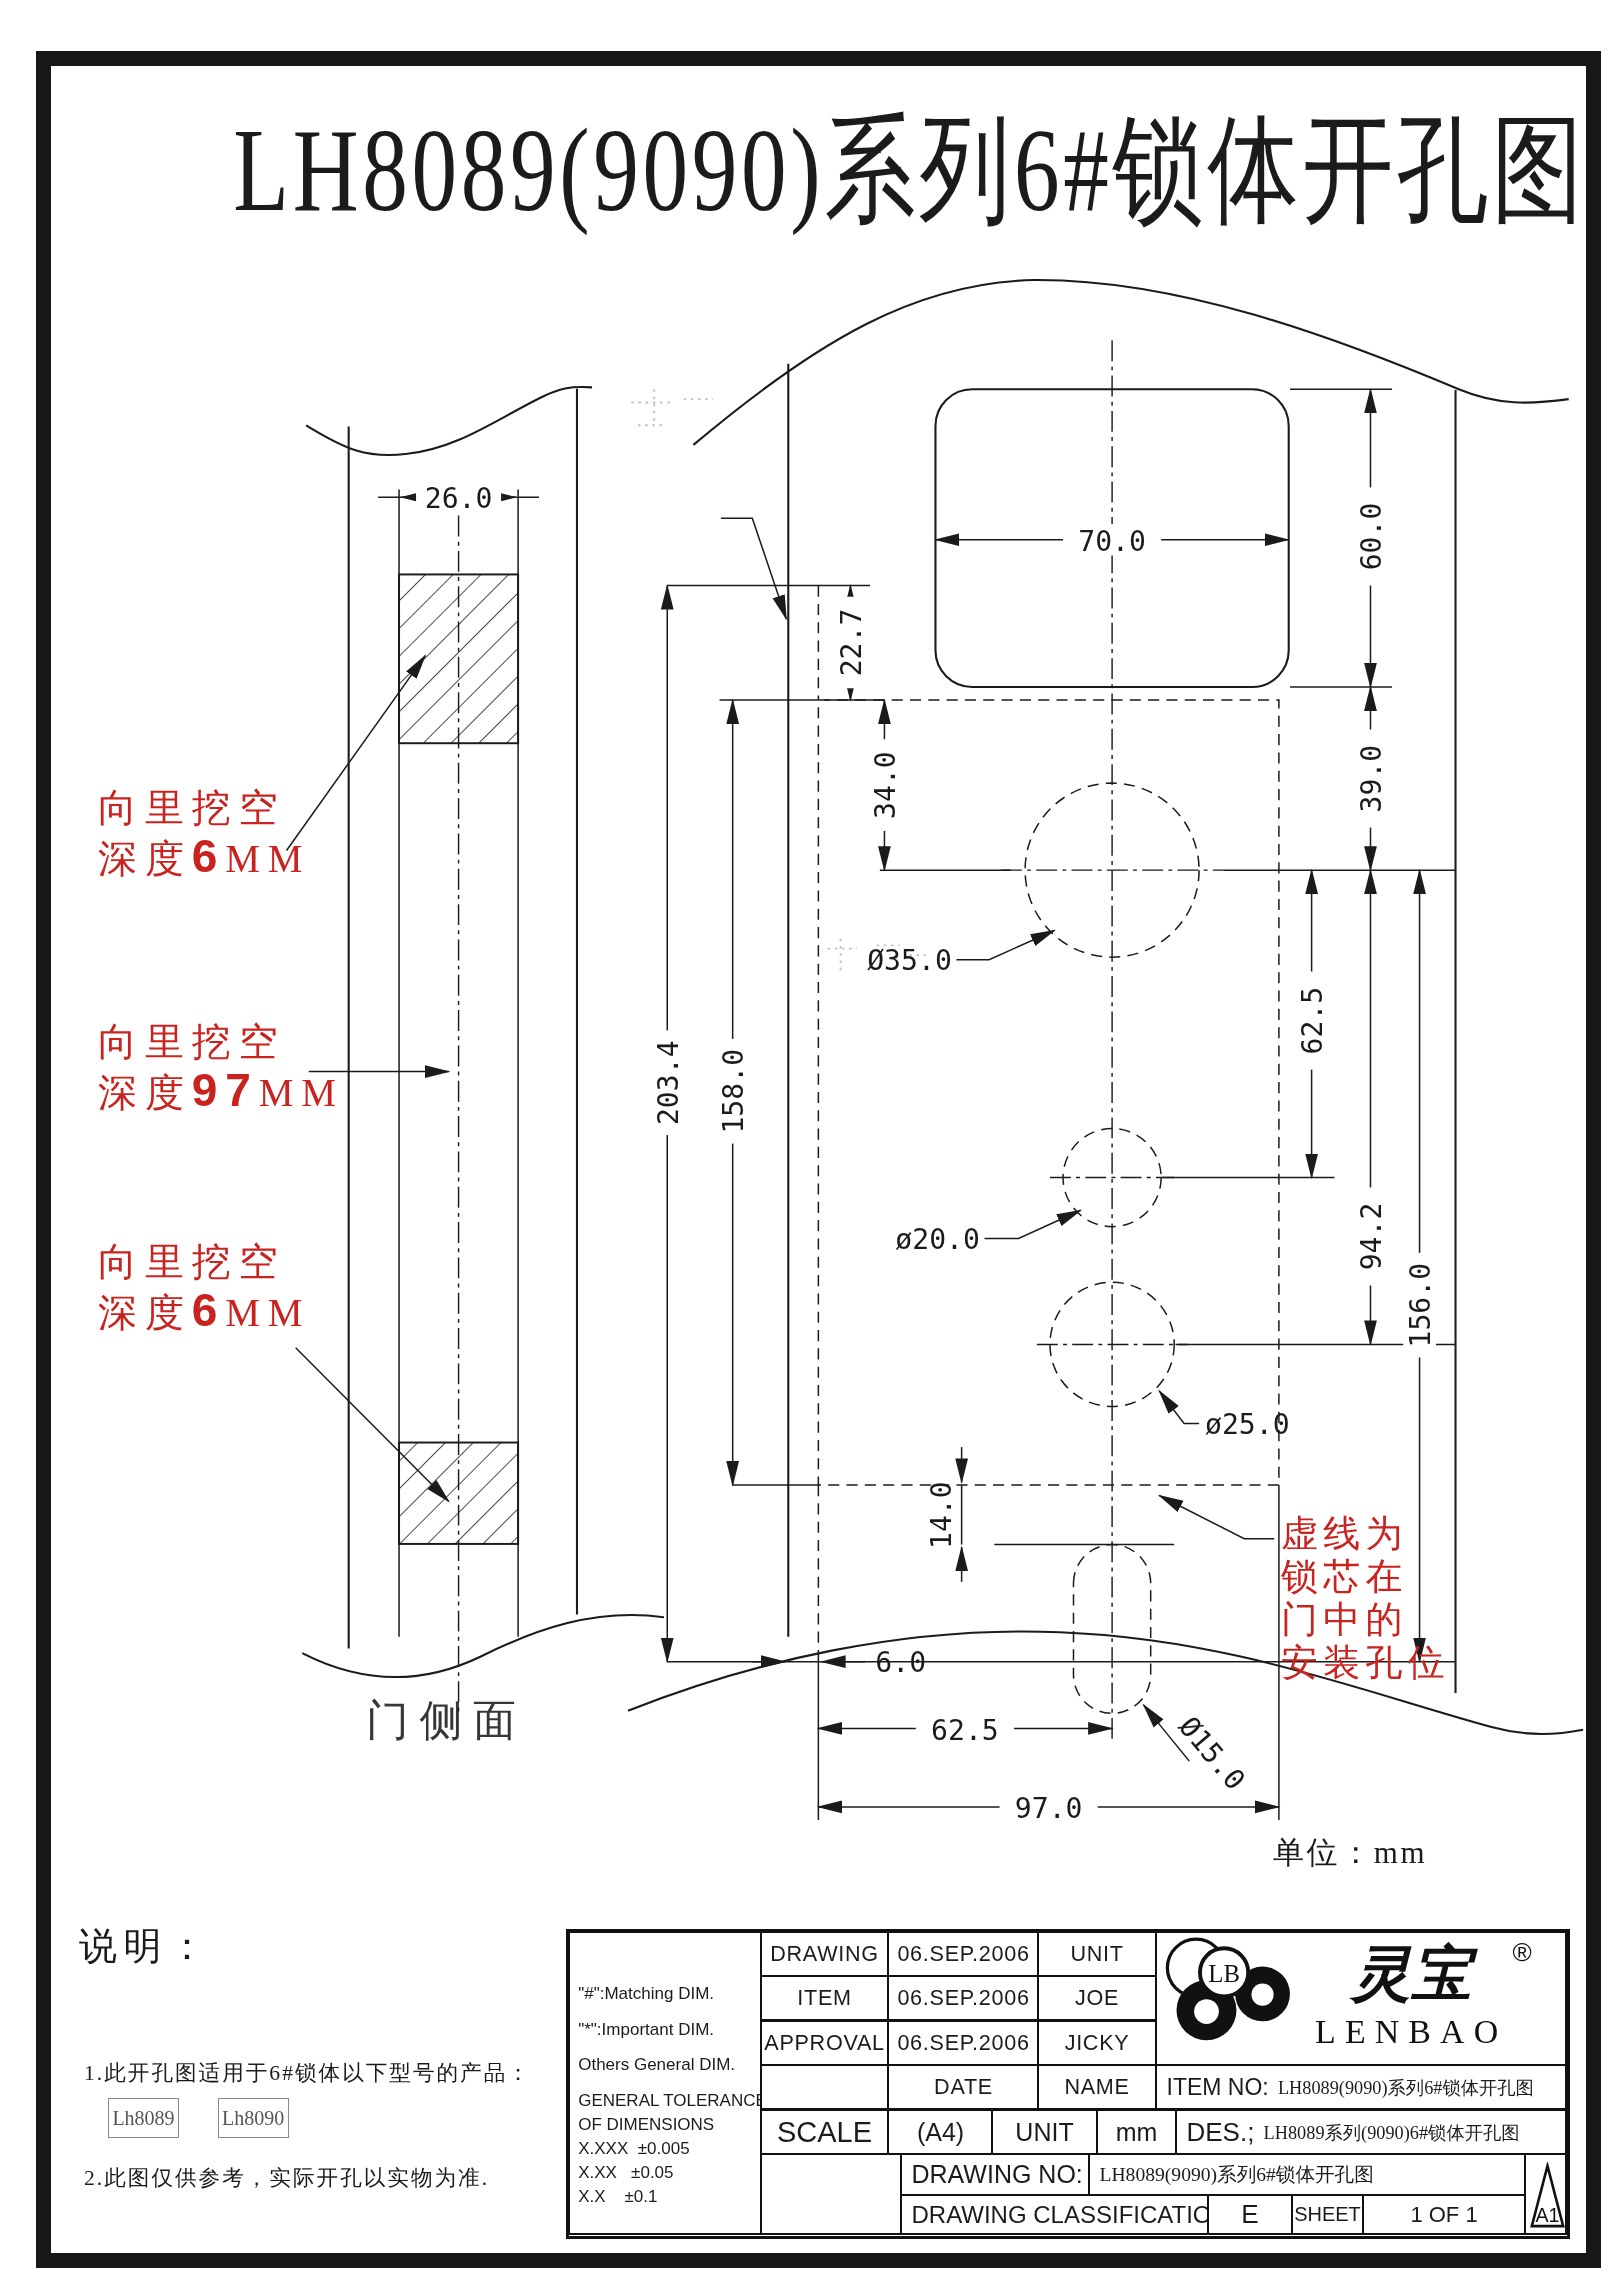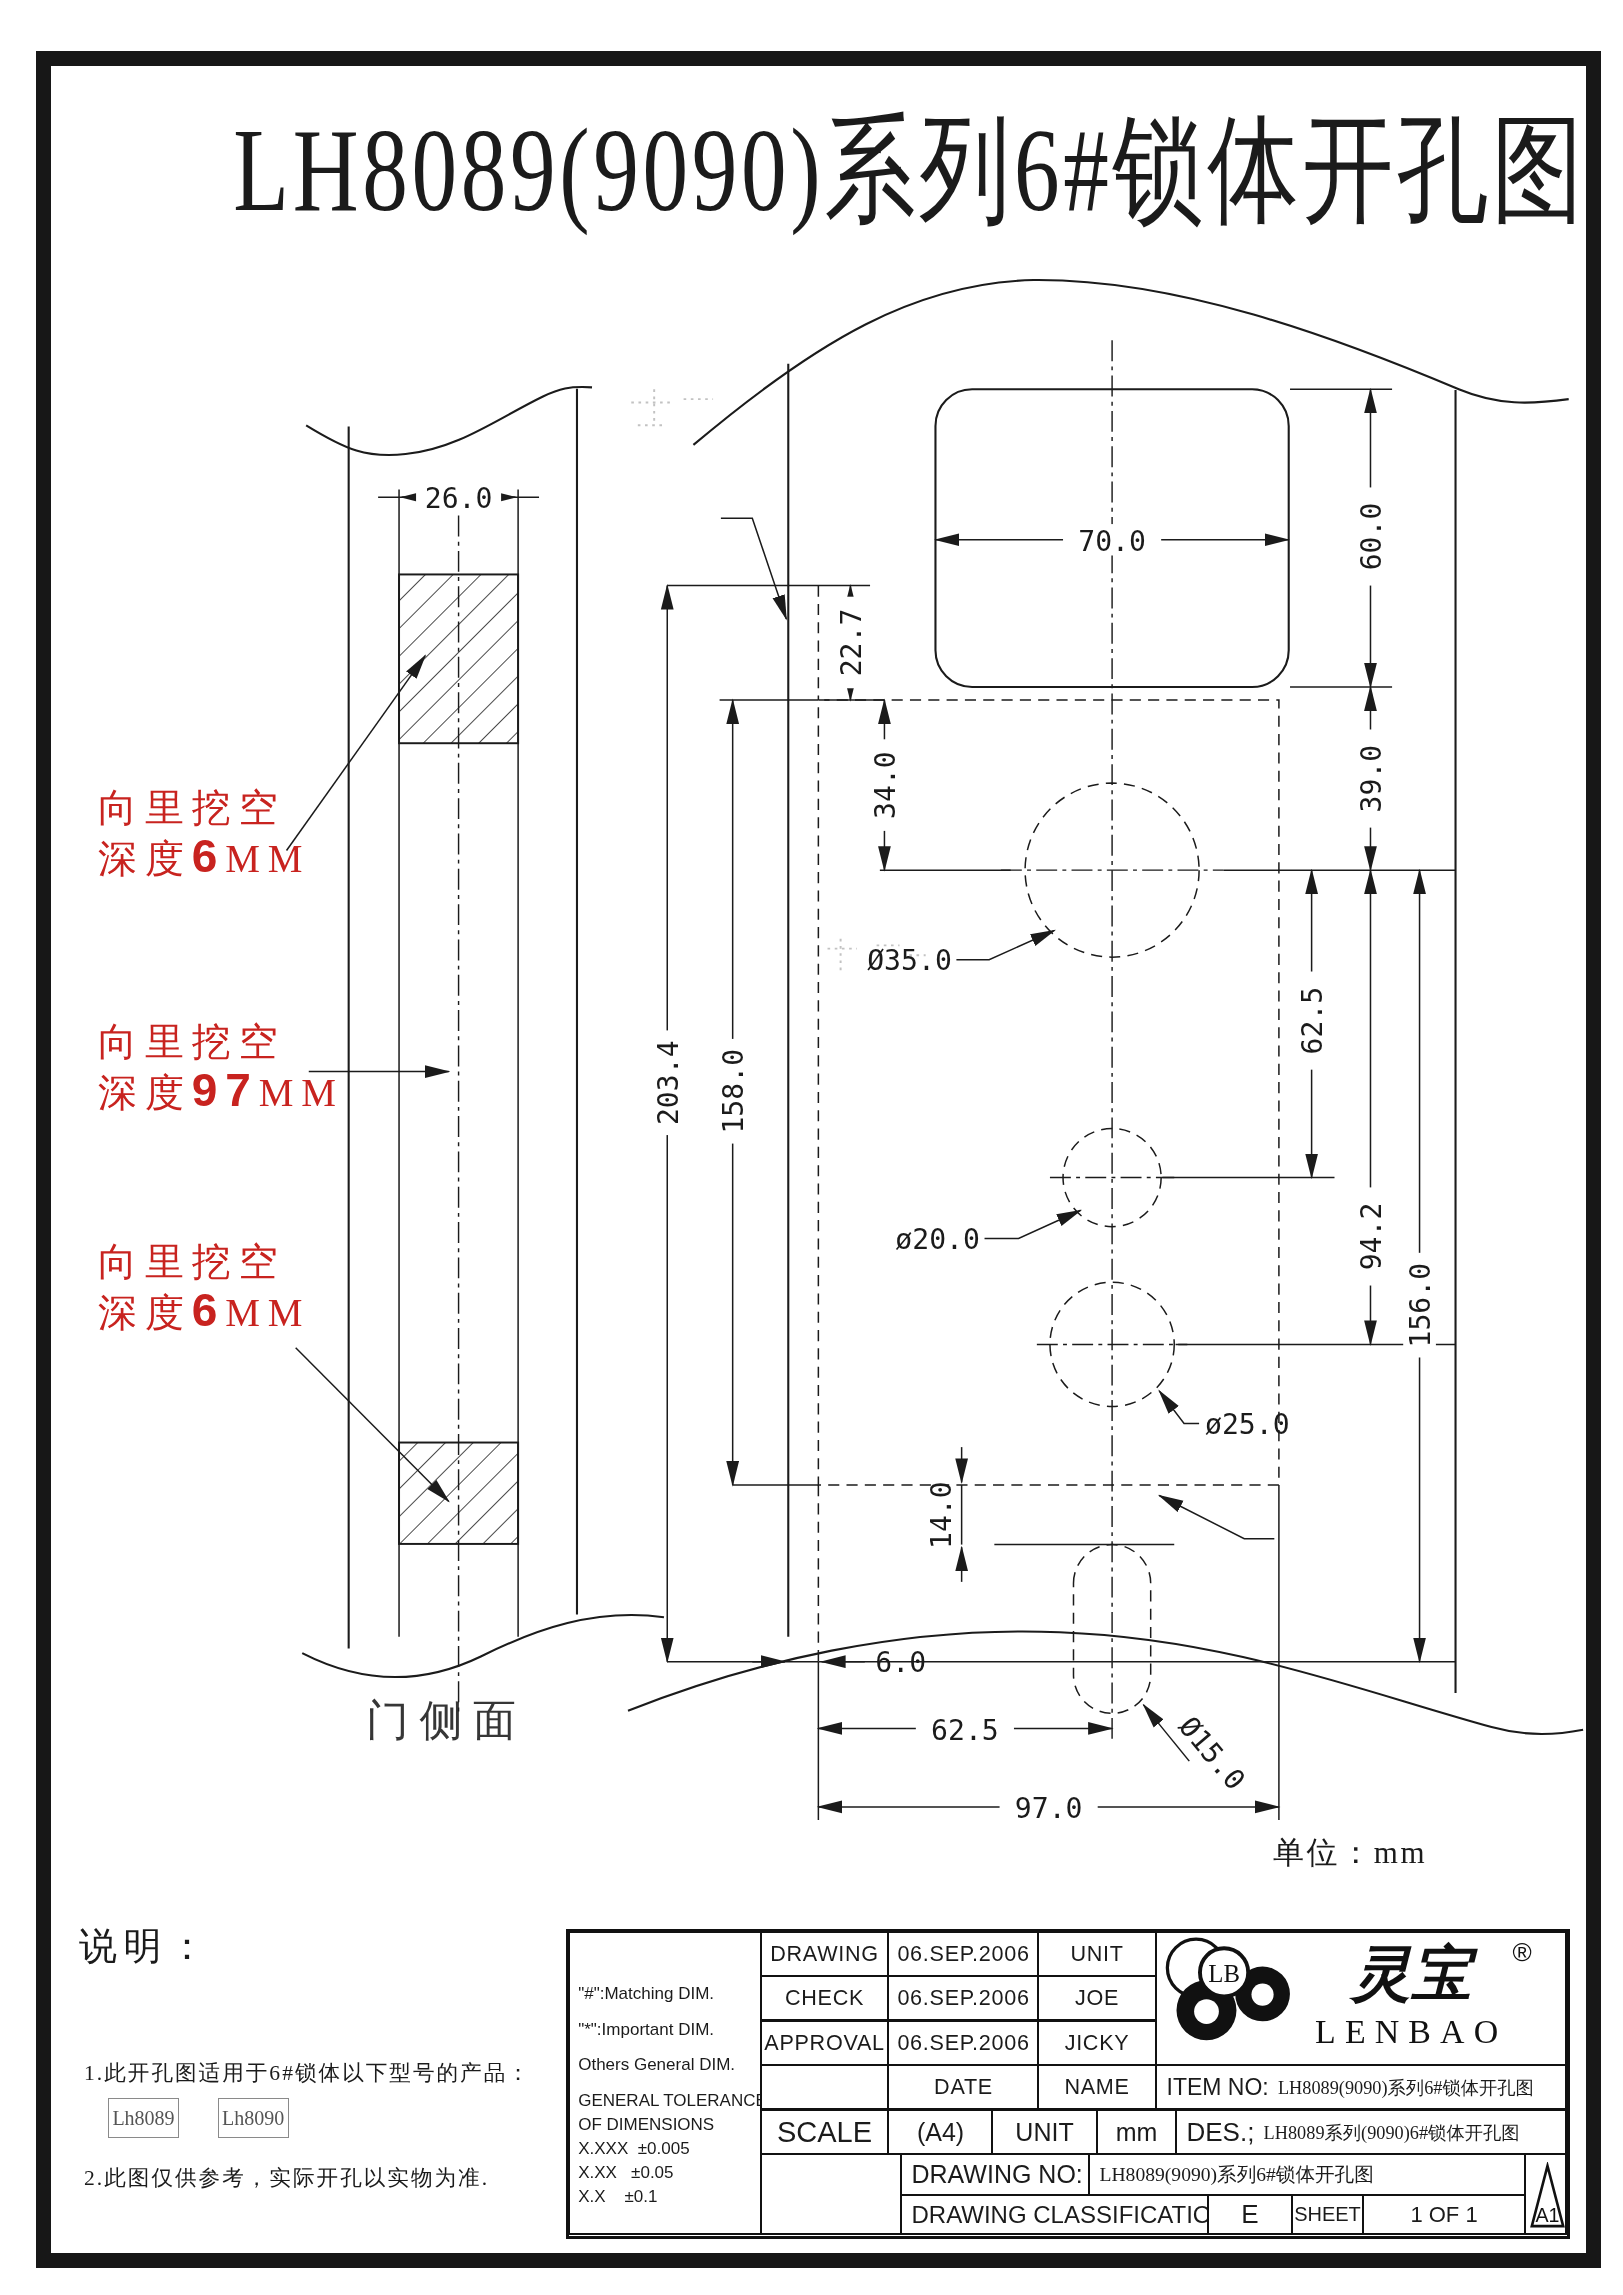--- a/index.html
+++ b/index.html
@@ -224,20 +224,26 @@
     <div><span>深度</span><span class="dep" style="font-size:46px;">6</span><span>MM</span></div>
   </div>
   <div class="redtxt" style="left:98px;top:1018px;">
     <div>向里挖空</div>
     <div><span>深度</span><span class="dep" style="font-size:46px;">97</span><span>MM</span></div>
   </div>
   <div class="redtxt" style="left:98px;top:1238px;">
     <div>向里挖空</div>
     <div><span>深度</span><span class="dep" style="font-size:46px;">6</span><span>MM</span></div>
   </div>
+  <div class="redtxt" style="left:1281px;top:1512px;font-size:37px;line-height:43px;letter-spacing:5.2px;">
+    <div>虚线为</div>
+    <div>锁芯在</div>
+    <div>门中的</div>
+    <div>安装孔位</div>
+  </div>
 
   <div id="sideViewLabel">门侧面</div>
   <div id="unitNote">单位：mm</div>
 
   <div id="notes">
     <div id="notesHeading">说明：</div>
   </div>
   <div id="noteItem1" class="noteLine">1.此开孔图适用于6#锁体以下型号的产品：</div>
   <div id="modelTable">
     <div class="modelCell">Lh8089</div>
@@ -254,21 +260,21 @@
       <div class="tol">GENERAL TOLERANCE</div>
       <div class="tol">OF DIMENSIONS</div>
       <div class="tol"><span>X.XXX</span>&nbsp;&nbsp;<span>±0.005</span></div>
       <div class="tol"><span>X.XX</span>&nbsp;&nbsp;&nbsp;<span>±0.05</span></div>
       <div class="tol"><span>X.X</span>&nbsp;&nbsp;&nbsp;&nbsp;<span>±0.1</span></div>
     </div>
 
     <div class="cell lbl" style="left:192px;top:0;width:127px;height:44px;">DRAWING</div>
     <div class="cell lbl" style="left:319px;top:0;width:151px;height:44px;">06.SEP.2006</div>
     <div class="cell lbl" style="left:469px;top:0;width:118px;height:44px;">UNIT</div>
-    <div class="cell lbl" style="left:192px;top:44px;width:127px;height:44px;">CHECK</div>
+    <div class="cell lbl" style="left:192px;top:44px;width:127px;height:44px;">ITEM</div>
     <div class="cell lbl" style="left:319px;top:44px;width:151px;height:44px;">06.SEP.2006</div>
     <div class="cell lbl" style="left:469px;top:44px;width:118px;height:44px;">JOE</div>
     <div class="cell lbl" style="left:192px;top:89px;width:127px;height:44px;">APPROVAL</div>
     <div class="cell lbl" style="left:319px;top:89px;width:151px;height:44px;">06.SEP.2006</div>
     <div class="cell lbl" style="left:469px;top:89px;width:118px;height:44px;">JICKY</div>
 
     <div class="cell" style="left:587px;top:0;width:410px;height:133px;">
       <svg width="410" height="133" viewBox="0 0 626 204">
         <circle cx="60" cy="55" r="44" fill="none" stroke="#111" stroke-width="5"></circle>
         <path d="M30,120 a46,46 0 1 0 92,0 a46,46 0 1 0 -92,0 M120,95 a42,42 0 1 0 84,0 a42,42 0 1 0 -84,0" fill="#111"></path>

